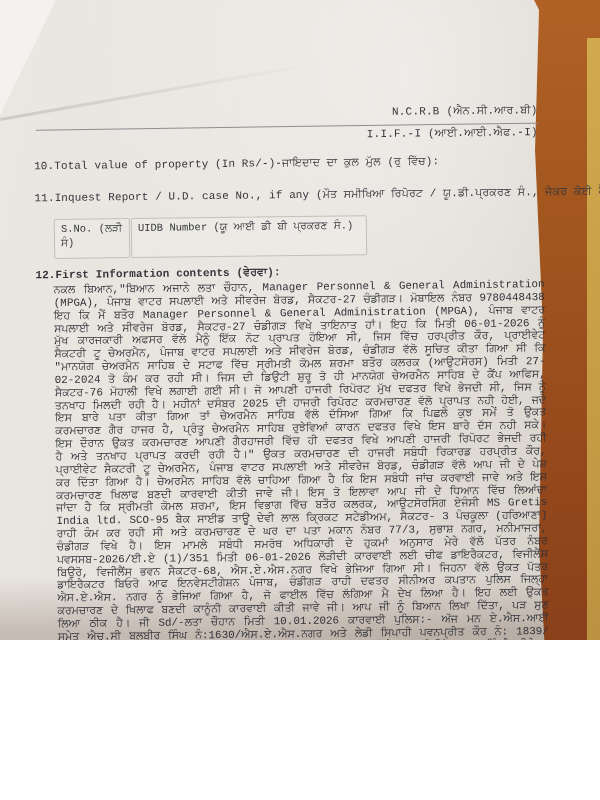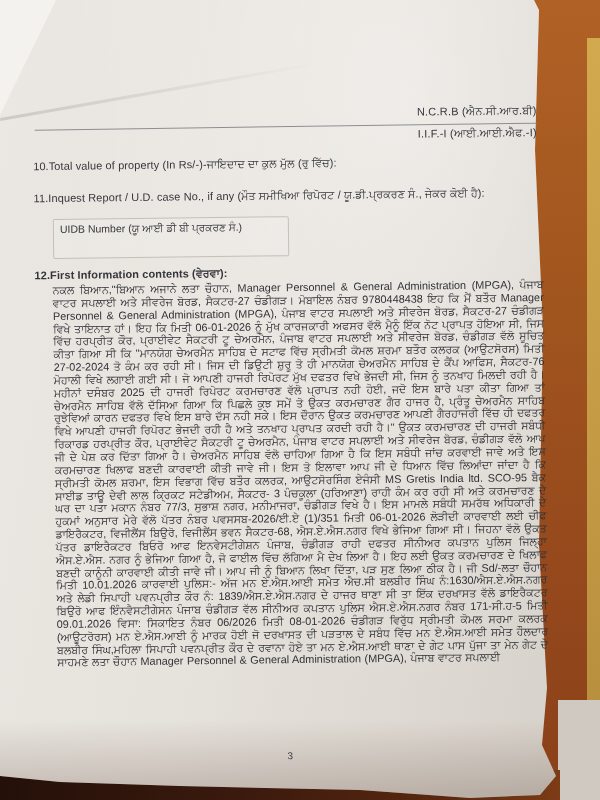--- a/index.html
+++ b/index.html
@@ -1,17 +1,17 @@
 <!DOCTYPE html>
 <html><head>
 <meta charset="utf-8">
 <style>
   html,body{margin:0;padding:0;}
-  .photo{position:relative;width:600px;height:800px;overflow:hidden;
-         font-family:Liberation Sans, sans-serif;background:#9c5526;}
+  .photo{position:relative;width:600px;height:640px;overflow:hidden;
+         font-family:Liberation Mono, monospace;background:#9c5526;}
   
   .bg-table{position:absolute;inset:0;
             background:linear-gradient(180deg,#b06126 0%,#a4581f 30%,#96491c 70%,#8a4019 100%);}
   .bg-tan-strip{position:absolute;right:0;top:38px;width:13px;height:680px;
             background:linear-gradient(180deg,#d2a94e,#c49a45 60%,#b88f3e);}
   .bg-sheet-corner{position:absolute;right:0;top:700px;width:42px;height:100px;
             background:#cfc9c2;}
   .bg-dark-bottom{position:absolute;left:0;right:40px;top:770px;bottom:0;
             background:linear-gradient(90deg,#241009 0%,#3c1a0e 45%,#5a2810 80%,#7c3c16 100%);}
   
@@ -66,20 +66,21 @@
 
   <div class="content">
     <div class="hdr hdr1">N.C.R.B (ਐਨ.ਸੀ.ਆਰ.ਬੀ)</div>
     <div class="hdr-rule"></div>
     <div class="hdr hdr2">I.I.F.-I (ਆਈ.ਆਈ.ਐਫ.-I)</div>
 
     <div class="item item10">10.Total value of property (In Rs/-)-ਜਾਇਦਾਦ ਦਾ ਕੁਲ ਮੁੱਲ (ਰੁ ਵਿੱਚ):</div>
     <div class="item item11">11.Inquest Report / U.D. case No., if any (ਮੌਤ ਸਮੀਖਿਆ ਰਿਪੋਰਟ / ਯੂ.ਡੀ.ਪ੍ਰਕਰਣ ਸੰ., ਜੇਕਰ ਕੋਈ ਹੈ):</div>
 
     <div class="uidb-table">
+      <div class="uidb-cell uidb-c1">S.No. (ਲੜੀ ਸੰ)</div>
       <div class="uidb-cell uidb-c2">UIDB Number (ਯੂ ਆਈ ਡੀ ਬੀ ਪ੍ਰਕਰਣ ਸੰ.)</div>
     </div>
 
     <div class="item item12">12.First Information contents (ਵੇਰਵਾ):</div>
 
     <div class="fir">ਨਕਲ ਬਿਆਨ,"ਬਿਆਨ ਅਜਾਨੇ ਲਤਾ ਚੌਹਾਨ, Manager Personnel &amp; General Administration (MPGA), ਪੰਜਾਬ ਵਾਟਰ ਸਪਲਾਈ ਅਤੇ ਸੀਵਰੇਜ ਬੋਰਡ, ਸੈਕਟਰ-27 ਚੰਡੀਗੜ। ਮੋਬਾਇਲ ਨੰਬਰ 9780448438 ਇਹ ਕਿ ਮੈਂ ਬਤੌਰ Manager Personnel &amp; General Administration (MPGA), ਪੰਜਾਬ ਵਾਟਰ ਸਪਲਾਈ ਅਤੇ ਸੀਵਰੇਜ ਬੋਰਡ, ਸੈਕਟਰ-27 ਚੰਡੀਗੜ ਵਿਖੇ ਤਾਇਨਾਤ ਹਾਂ। ਇਹ ਕਿ ਮਿਤੀ 06-01-2026 ਨੂੰ ਮੁੱਖ ਕਾਰਜਕਾਰੀ ਅਫਸਰ ਵੱਲੋ ਮੈਨੂੰ ਇੱਕ ਨੋਟ ਪ੍ਰਾਪਤ ਹੋਇਆ ਸੀ, ਜਿਸ ਵਿੱਚ ਹਰਪ੍ਰੀਤ ਕੌਰ, ਪ੍ਰਾਈਵੇਟ ਸੈਕਟਰੀ ਟੂ ਚੇਅਰਮੈਨ, ਪੰਜਾਬ ਵਾਟਰ ਸਪਲਾਈ ਅਤੇ ਸੀਵਰੇਜ ਬੋਰਡ, ਚੰਡੀਗੜ ਵੱਲੋ ਸੂਚਿਤ ਕੀਤਾ ਗਿਆ ਸੀ ਕਿ "ਮਾਨਯੋਗ ਚੇਅਰਮੈਨ ਸਾਹਿਬ ਦੇ ਸਟਾਫ ਵਿੱਚ ਸ੍ਰੀਮਤੀ ਕੋਮਲ ਸ਼ਰਮਾ ਬਤੌਰ ਕਲਰਕ (ਆਉਟਸੋਰਸ) ਮਿਤੀ 27-02-2024 ਤੋ ਕੰਮ ਕਰ ਰਹੀ ਸੀ। ਜਿਸ ਦੀ ਡਿਉਟੀ ਸ਼ੁਰੂ ਤੋ ਹੀ ਮਾਨਯੋਗ ਚੇਅਰਮੈਨ ਸਾਹਿਬ ਦੇ ਕੈਂਪ ਆਫਿਸ, ਸੈਕਟਰ-76 ਮੋਹਾਲੀ ਵਿਖੇ ਲਗਾਈ ਗਈ ਸੀ। ਜੋ ਆਪਣੀ ਹਾਜਰੀ ਰਿਪੋਰਟ ਮੁੱਖ ਦਫਤਰ ਵਿਖੇ ਭੇਜਦੀ ਸੀ, ਜਿਸ ਨੂੰ ਤਨਖਾਹ ਮਿਲਦੀ ਰਹੀ ਹੈ। ਮਹੀਨਾਂ ਦਸੰਬਰ 2025 ਦੀ ਹਾਜਰੀ ਰਿਪੋਰਟ ਕਰਮਚਾਰਣ ਵੱਲੋ ਪ੍ਰਾਪਤ ਨਹੀ ਹੋਈ, ਜਦੋ ਇਸ ਬਾਰੇ ਪਤਾ ਕੀਤਾ ਗਿਆ ਤਾਂ ਚੇਅਰਮੈਨ ਸਾਹਿਬ ਵੱਲੋ ਦੱਸਿਆ ਗਿਆ ਕਿ ਪਿਛਲੇ ਕੁਝ ਸਮੇਂ ਤੋ ਉਕਤ ਕਰਮਚਾਰਣ ਗੈਰ ਹਾਜਰ ਹੈ, ਪ੍ਰੰਤੂ ਚੇਅਰਮੈਨ ਸਾਹਿਬ ਰੁਝੇਵਿਆਂ ਕਾਰਨ ਦਫਤਰ ਵਿਖੇ ਇਸ ਬਾਰੇ ਦੱਸ ਨਹੀ ਸਕੇ। ਇਸ ਦੌਰਾਨ ਉਕਤ ਕਰਮਚਾਰਣ ਆਪਣੀ ਗੈਰਹਾਜਰੀ ਵਿੱਚ ਹੀ ਦਫਤਰ ਵਿਖੇ ਆਪਣੀ ਹਾਜਰੀ ਰਿਪੋਰਟ ਭੇਜਦੀ ਰਹੀ ਹੈ ਅਤੇ ਤਨਖਾਹ ਪ੍ਰਾਪਤ ਕਰਦੀ ਰਹੀ ਹੈ।" ਉਕਤ ਕਰਮਚਾਰਣ ਦੀ ਹਾਜਰੀ ਸਬੰਧੀ ਰਿਕਾਰਡ ਹਰਪ੍ਰੀਤ ਕੌਰ, ਪ੍ਰਾਈਵੇਟ ਸੈਕਟਰੀ ਟੂ ਚੇਅਰਮੈਨ, ਪੰਜਾਬ ਵਾਟਰ ਸਪਲਾਈ ਅਤੇ ਸੀਵਰੇਜ ਬੋਰਡ, ਚੰਡੀਗੜ ਵੱਲੋ ਆਪ ਜੀ ਦੇ ਪੇਸ਼ ਕਰ ਦਿੱਤਾ ਗਿਆ ਹੈ। ਚੇਅਰਮੈਨ ਸਾਹਿਬ ਵੱਲੋ ਚਾਹਿਆ ਗਿਆ ਹੈ ਕਿ ਇਸ ਸਬੰਧੀ ਜਾਂਚ ਕਰਵਾਈ ਜਾਵੇ ਅਤੇ ਇਸ ਕਰਮਚਾਰਣ ਖਿਲਾਫ ਬਣਦੀ ਕਾਰਵਾਈ ਕੀਤੀ ਜਾਵੇ ਜੀ। ਇਸ ਤੋ ਇਲਾਵਾ ਆਪ ਜੀ ਦੇ ਧਿਆਨ ਵਿੱਚ ਲਿਆਂਦਾ ਜਾਂਦਾ ਹੈ ਕਿ ਸ੍ਰੀਮਤੀ ਕੋਮਲ ਸ਼ਰਮਾ, ਇਸ ਵਿਭਾਗ ਵਿੱਚ ਬਤੌਰ ਕਲਰਕ, ਆਉਟਸੋਰਸਿੰਗ ਏਜੰਸੀ MS Gretis India ltd. SCO-95 ਬੈਕ ਸਾਈਡ ਤਾਊ ਦੇਵੀ ਲਾਲ ਕ੍ਰਿਕਟ ਸਟੇਡੀਅਮ, ਸੈਕਟਰ- 3 ਪੰਚਕੂਲਾ (ਹਰਿਆਣਾ) ਰਾਹੀ ਕੰਮ ਕਰ ਰਹੀ ਸੀ ਅਤੇ ਕਰਮਚਾਰਣ ਦੇ ਘਰ ਦਾ ਪਤਾ ਮਕਾਨ ਨੰਬਰ 77/3, ਸੁਭਾਸ਼ ਨਗਰ, ਮਨੀਮਾਜਰਾ, ਚੰਡੀਗੜ ਵਿਖੇ ਹੈ। ਇਸ ਮਾਮਲੇ ਸਬੰਧੀ ਸਮਰੱਥ ਅਧਿਕਾਰੀ ਦੇ ਹੁਕਮਾਂ ਅਨੁਸਾਰ ਮੇਰੇ ਵੱਲੋ ਪੱਤਰ ਨੰਬਰ ਪਵਸਸਬ-2026/ਈ.ਏ (1)/351 ਮਿਤੀ 06-01-2026 ਲੋੜੀਦੀ ਕਾਰਵਾਈ ਲਈ ਚੀਫ ਡਾਇਰੈਕਟਰ, ਵਿਜੀਲੈਂਸ ਬਿਉਰੋ, ਵਿਜੀਲੈਂਸ ਭਵਨ ਸੈਕਟਰ-68, ਐਸ.ਏ.ਐਸ.ਨਗਰ ਵਿਖੇ ਭੇਜਿਆ ਗਿਆ ਸੀ। ਜਿਹਨਾ ਵੱਲੋ ਉਕਤ ਪੱਤਰ ਡਾਇਰੈਕਟਰ ਬਿਓਰੋ ਆਫ ਇਨਵੇਸਟੀਗੇਸ਼ਨ ਪੰਜਾਬ, ਚੰਡੀਗੜ ਰਾਹੀ ਦਫਤਰ ਸੀਨੀਅਰ ਕਪਤਾਨ ਪੁਲਿਸ ਜਿਲ੍ਹਾ ਐਸ.ਏ.ਐਸ. ਨਗਰ ਨੂੰ ਭੇਜਿਆ ਗਿਆ ਹੈ, ਜੋ ਫਾਈਲ ਵਿੱਚ ਲੱਗਿਆ ਮੈ ਦੇਖ ਲਿਆ ਹੈ। ਇਹ ਲਈ ਉਕਤ ਕਰਮਚਾਰਣ ਦੇ ਖਿਲਾਫ ਬਣਦੀ ਕਾਨੂੰਨੀ ਕਾਰਵਾਈ ਕੀਤੀ ਜਾਵੇ ਜੀ। ਆਪ ਜੀ ਨੂੰ ਬਿਆਨ ਲਿਖਾ ਦਿੱਤਾ, ਪੜ ਸੁਣ ਲਿਆ ਠੀਕ ਹੈ। ਜੀ Sd/-ਲਤਾ ਚੌਹਾਨ ਮਿਤੀ 10.01.2026 ਕਾਰਵਾਈ ਪੁਲਿਸ:- ਅੱਜ ਮਨ ਏ.ਐਸ.ਆਈ ਸਮੇਤ ਐਚ.ਸੀ ਬਲਬੀਰ ਸਿੰਘ ਨੰ:1630/ਐਸ.ਏ.ਐਸ.ਨਗਰ ਅਤੇ ਲੇਡੀ ਸਿਪਾਹੀ ਪਵਨਪ੍ਰੀਤ ਕੌਰ ਨੰ: 1839/ਐਸ.ਏ.ਐਸ.ਨਗਰ ਦੇ ਹਾਜਰ ਥਾਣਾ ਸੀ ਤਾ ਇੱਕ ਦਰਖਾਸਤ ਵੱਲੋ ਡਾਇਰੈਕਟਰ ਬਿਉਰੋ ਆਫ ਇੰਨਵੈਸਟੀਗੇਸਨ ਪੰਜਾਬ ਚੰਡੀਗੜ ਵੱਲ ਸੀਨੀਅਰ ਕਪਤਾਨ ਪੁਲਿਸ ਐਸ.ਏ.ਐਸ.ਨਗਰ ਨੰਬਰ 171-ਸੀ.ਹ-5 ਮਿਤੀ 09.01.2026 ਵਿਸਾ: ਸਿਕਾਇਤ ਨੰਬਰ 06/2026 ਮਿਤੀ 08-01-2026 ਚੰਡੀਗੜ ਵਿਰੁੱਧ ਸ੍ਰੀਮਤੀ ਕੋਮਲ ਸਰਮਾ ਕਲਰਕ (ਆਊਟਰੋਰਸ) ਮਨ ਏ.ਐਸ.ਆਈ ਨੂੰ ਮਾਰਕ ਹੋਈ ਜੋ ਦਰਖਾਸਤ ਦੀ ਪੜਤਾਲ ਦੇ ਸਬੰਧ ਵਿੱਚ ਮਨ ਏ.ਐਸ.ਆਈ ਸਮੇਤ ਹੌਲਦਾਰ ਬਲਬੀਰ ਸਿੰਘ,ਮਹਿਲਾ ਸਿਪਾਹੀ ਪਵਨਪ੍ਰੀਤ ਕੌਰ ਦੇ ਰਵਾਨਾ ਹੋਏ ਤਾ ਮਨ ਏ.ਐਸ.ਆਈ ਥਾਣਾ ਦੇ ਗੇਟ ਪਾਸ ਪੁੱਜਾ ਤਾ ਮੇਨ ਗੇਟ ਦੇ ਸਾਹਮਣੇ ਲਤਾ ਚੌਹਾਨ Manager Personnel &amp; General Administration (MPGA), ਪੰਜਾਬ ਵਾਟਰ ਸਪਲਾਈ</div>
 
     <div class="pageno">3</div>
   </div>
 </div>

